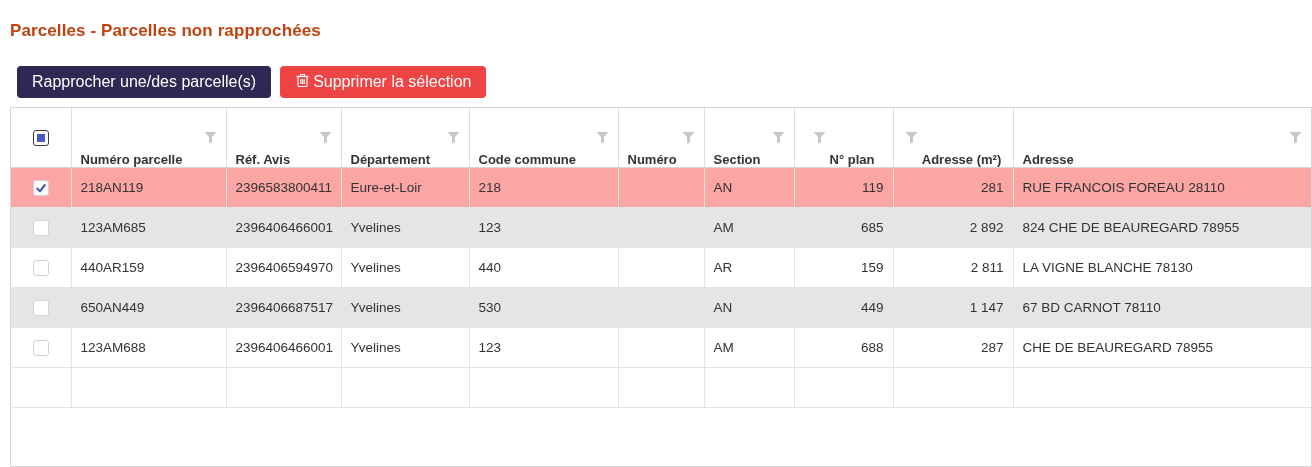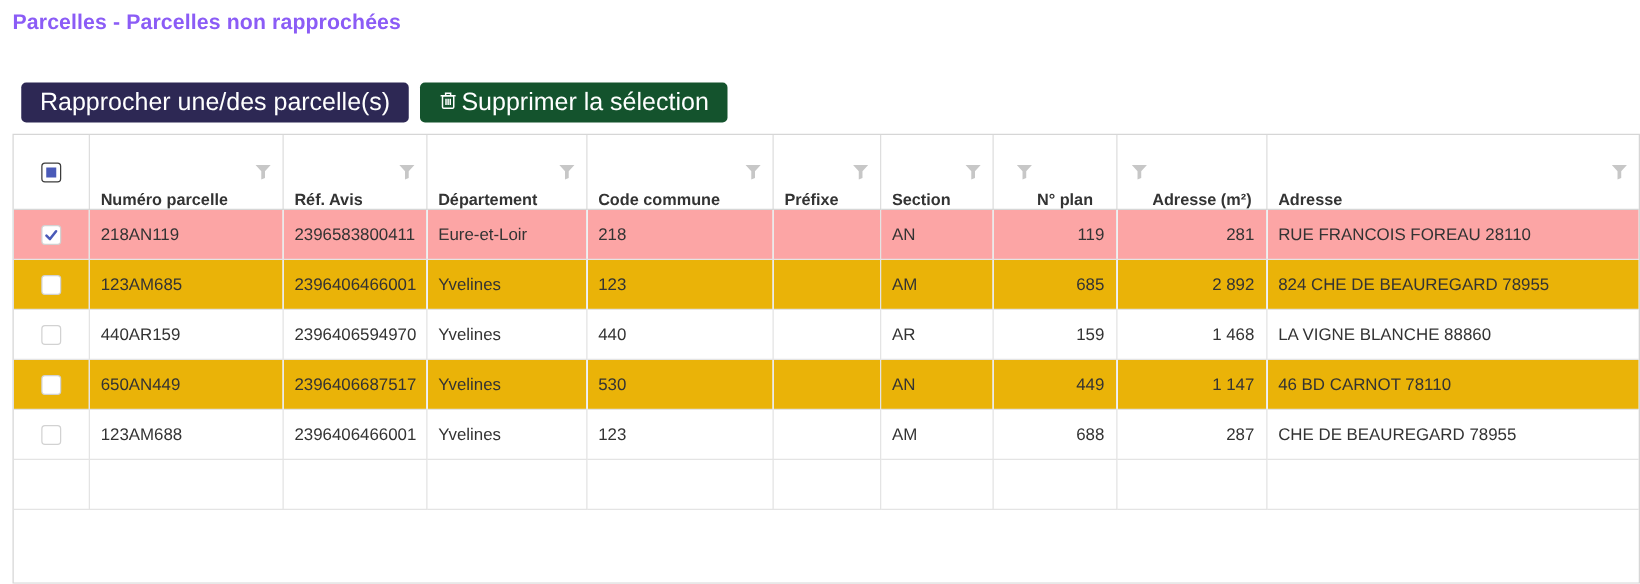--- a/index.html
+++ b/index.html
@@ -6,48 +6,48 @@
   html, body {
     margin: 0; padding: 0;
     width: 1312px; height: 467px;
     background: #ffffff;
     font-family: "Liberation Sans", sans-serif;
     overflow: hidden;
     position: relative;
   }
   .page-title {
     position: absolute;
-    left: 10px; top: 8px;
+    left: 10px; top: 21px;
     font-size: 17px;
     font-weight: 600;
-    color: #8b5cf6;
+    color: #c2410c;
     letter-spacing: .1px;
   }
   .toolbar {
     position: absolute;
     left: 17px; top: 66px;
     display: flex;
     gap: 9px;
   }
   .btn {
     display: inline-flex;
     align-items: center;
     justify-content: center;
     height: 32px;
     padding: 0 15px;
     border: none;
     border-radius: 4px;
     font-family: "Liberation Sans", sans-serif;
-    font-size: 20px;
+    font-size: 16px;
     color: #ffffff;
     cursor: pointer;
     white-space: nowrap;
   }
   .btn-navy { background: #2d2854; }
-  .btn-red  { background: #14532d; }
+  .btn-red  { background: #ef4444; }
   .btn .trash { margin-right: 3px; display: inline-block; }
 
   .grid-wrap {
     position: absolute;
     left: 10px; top: 107px;
     width: 1302px; height: 360px;
     overflow: hidden;
     border: 1px solid #d6d6d6;
     background: #fff;
   }
@@ -83,21 +83,21 @@
     padding: 0 9px;
     font-size: 13.5px;
     color: #333333;
     vertical-align: middle;
     white-space: nowrap;
     overflow: hidden;
     background: transparent;
   }
   td.num, th.num { text-align: right; }
   tr.selected td { background: #fca5a5; }
-  tr.alt td { background: #eab308; }
+  tr.alt td { background: #e5e5e5; }
   td.cb-cell, th.cb-cell { text-align: center; padding: 0; }
   .checkbox {
     display: inline-flex;
     align-items: center;
     justify-content: center;
     width: 16px; height: 16px;
     background: #ffffff;
     border: 1px solid #d2d2d2;
     border-radius: 3px;
     vertical-align: middle;
@@ -181,21 +181,21 @@
           <th>
             <span class="th-inner">
               <span class="th-label">Code commune</span>
               <svg style="" width="13" height="13" viewBox="0 0 14 14" class="filter-icon">
   <path d="M0.5 1 H13.5 L8.6 6.4 V12.2 L5.4 13.6 V6.4 Z" fill="#c7c7c7"></path>
 </svg>
             </span>
           </th>
           <th>
             <span class="th-inner">
-              <span class="th-label">Préfixe</span>
+              <span class="th-label">Numéro</span>
               <svg style="" width="13" height="13" viewBox="0 0 14 14" class="filter-icon">
   <path d="M0.5 1 H13.5 L8.6 6.4 V12.2 L5.4 13.6 V6.4 Z" fill="#c7c7c7"></path>
 </svg>
             </span>
           </th>
           <th>
             <span class="th-inner">
               <span class="th-label">Section</span>
               <svg style="" width="13" height="13" viewBox="0 0 14 14" class="filter-icon">
   <path d="M0.5 1 H13.5 L8.6 6.4 V12.2 L5.4 13.6 V6.4 Z" fill="#c7c7c7"></path>
@@ -259,34 +259,34 @@
         </tr>
         <tr>
           <td class="cb-cell"><span class="checkbox"></span></td>
           <td>440AR159</td>
           <td>2396406594970</td>
           <td>Yvelines</td>
           <td>440</td>
           <td></td>
           <td>AR</td>
           <td class="num">159</td>
-          <td class="num">1 468</td>
-          <td>LA VIGNE BLANCHE 88860</td>
+          <td class="num">2 811</td>
+          <td>LA VIGNE BLANCHE 78130</td>
         </tr>
         <tr class="alt">
           <td class="cb-cell"><span class="checkbox"></span></td>
           <td>650AN449</td>
           <td>2396406687517</td>
           <td>Yvelines</td>
           <td>530</td>
           <td></td>
           <td>AN</td>
           <td class="num">449</td>
           <td class="num">1 147</td>
-          <td>46 BD CARNOT 78110</td>
+          <td>67 BD CARNOT 78110</td>
         </tr>
         <tr>
           <td class="cb-cell"><span class="checkbox"></span></td>
           <td>123AM688</td>
           <td>2396406466001</td>
           <td>Yvelines</td>
           <td>123</td>
           <td></td>
           <td>AM</td>
           <td class="num">688</td>

